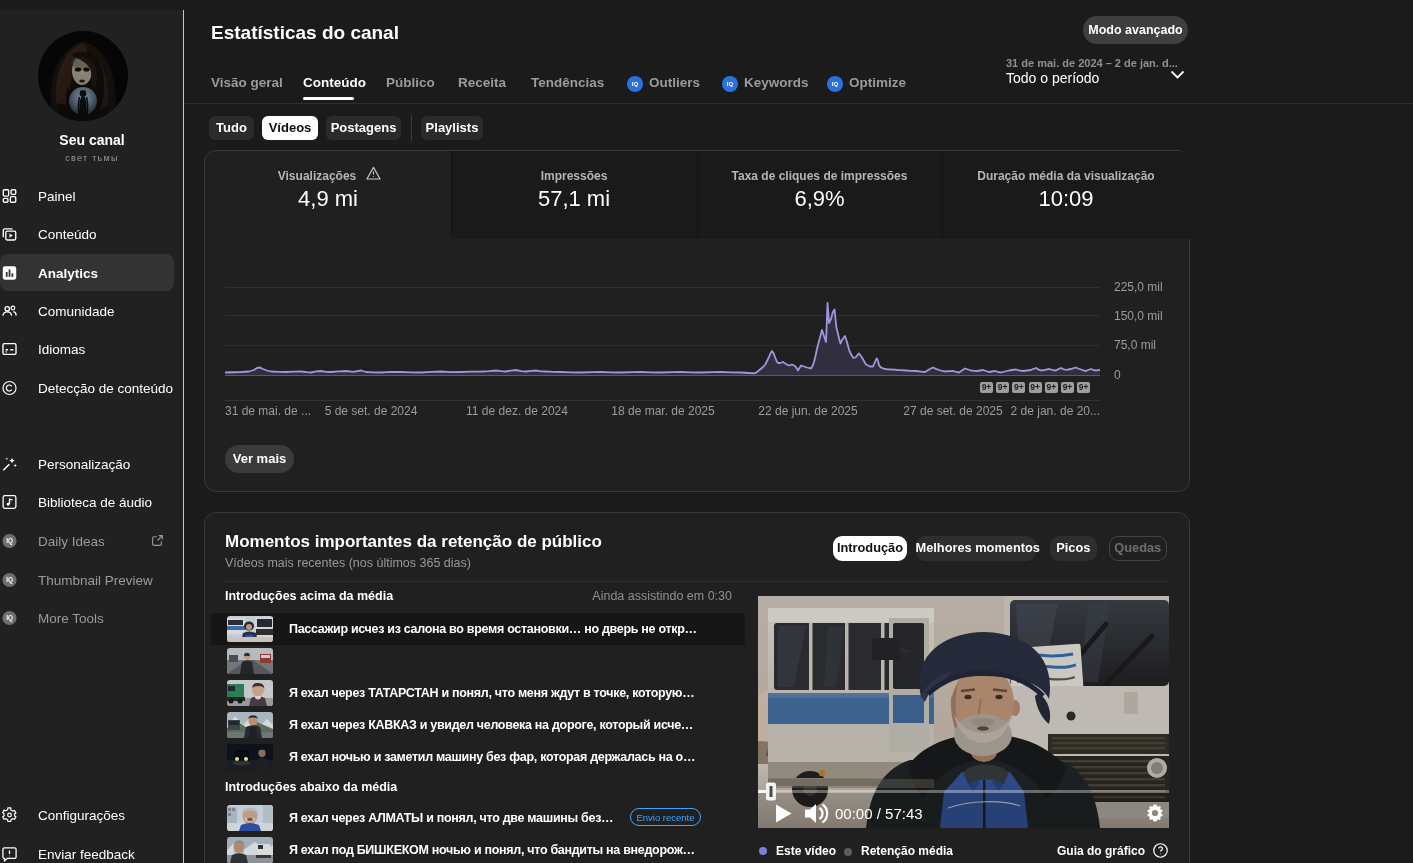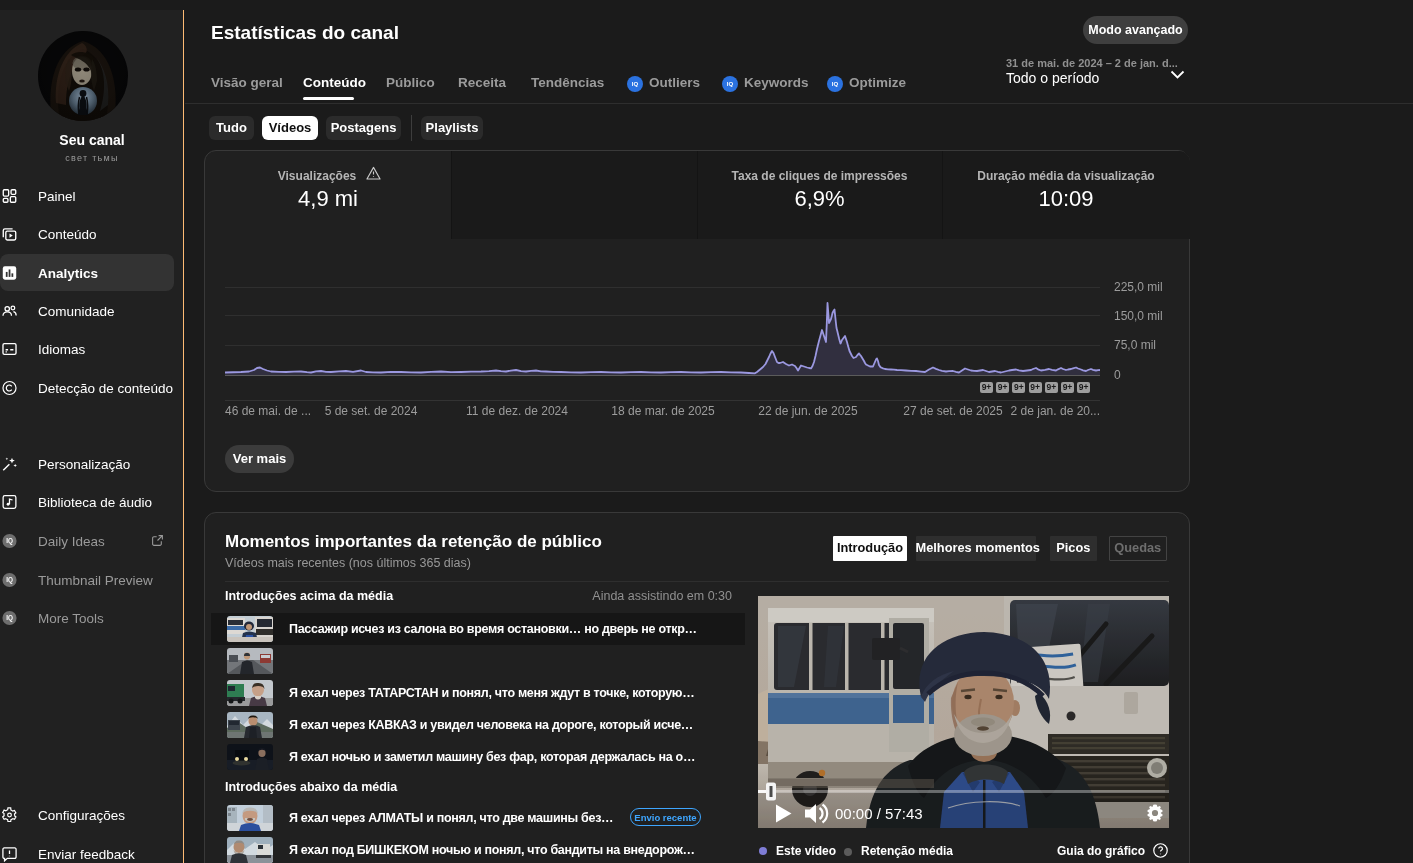--- a/index.html
+++ b/index.html
@@ -36,21 +36,21 @@
   .glabel { position:absolute; color:#9c9c9c; font-size:12px; }
   .npill { position:absolute; top:0; width:13px; height:11px; background:#9e9e9e; border-radius:2px;
     color:#1a1a1a; font-size:8.5px; font-weight:bold; text-align:center; line-height:11px; }
   .row-title { position:absolute; left:78px; top:50%; transform:translateY(-50%);
     color:#fff; font-size:12.5px; font-weight:bold; white-space:nowrap; max-width:408px;
     overflow:hidden; letter-spacing:-0.3px; }
   .row-pct { position:absolute; right:13.5px; top:50%; transform:translateY(-50%);
     color:#fff; font-size:13px; font-weight:bold;margin-top:28px; }
   .vrow { position:absolute; left:6px; width:534px; height:32px; overflow:hidden; }
   .thumb { position:absolute; left:16px; top:3px; width:46px; height:26px; border-radius:3px; overflow:hidden; }
-  .rbtn { position:absolute; top:23px; height:24.5px; border-radius:1px; background:#2e2e2e;
+  .rbtn { position:absolute; top:23px; height:24.5px; border-radius:9px; background:#2e2e2e;
     color:#fff; font-size:12.8px; font-weight:bold; text-align:center; line-height:24.5px; white-space:nowrap; }
 </style>
 </head>
 <body>
 <div id="stage">
   <div id="sidebar">
 
     <svg class="abs" style="left:38px;top:21px" width="90" height="90" viewBox="0 0 90 90">
       <defs>
         <clipPath id="avclip">
@@ -244,20 +244,24 @@
     <div class="abs" style="left:492px;top:0;width:245px;height:88px;background:#1a1a1a;border-left:1px solid #141414"></div>
     <div class="abs" style="left:737px;top:0;width:248px;height:88px;background:#1a1a1a;border-left:1px solid #141414;border-radius:0 11px 0 0"></div>
     <div class="abs" style="left:0;top:0;width:246px;height:88px">
       <div class="mtab-label" style="left:-11px">Visualizações</div>
       <svg class="abs" style="left:161px;top:15px" width="15" height="14" viewBox="0 0 24 22" fill="none" stroke="#c9c9c9" stroke-width="1.8">
           <path d="M12 2L1.5 20.5h21z" stroke-linejoin="round"></path>
           <path d="M12 8.5v5M12 16.2v1"></path>
         </svg>
       <div class="mtab-value">4,9 mi</div>
     </div>
+    <div class="abs" style="left:246px;top:0;width:246px;height:88px">
+      <div class="mtab-label">Impressões</div>
+      <div class="mtab-value">57,1 mi</div>
+    </div>
     <div class="abs" style="left:492px;top:0;width:245px;height:88px">
       <div class="mtab-label">Taxa de cliques de impressões</div>
       <div class="mtab-value">6,9%</div>
     </div>
     <div class="abs" style="left:737px;top:0;width:248px;height:88px">
       <div class="mtab-label">Duração média da visualização</div>
       <div class="mtab-value">10:09</div>
     </div>
 
     <div class="abs" style="left:20px;top:136px;width:875px;height:1px;background:#2f2f2f"></div>
@@ -277,21 +281,21 @@
     <div class="abs" style="left:775px;top:231px;width:110px;height:11px">
       <div class="npill" style="left:0">9+</div>
         <div class="npill" style="left:16.2px">9+</div>
         <div class="npill" style="left:32.4px">9+</div>
         <div class="npill" style="left:48.6px">9+</div>
         <div class="npill" style="left:64.8px">9+</div>
         <div class="npill" style="left:81px">9+</div>
         <div class="npill" style="left:97.2px">9+</div>
     </div>
 
-    <div class="glabel" style="left:20px;top:253px">46 de mai. de ...</div>
+    <div class="glabel" style="left:20px;top:253px">31 de mai. de ...</div>
     <div class="glabel" style="left:103px;top:253px;width:126px;text-align:center">5 de set. de 2024</div>
     <div class="glabel" style="left:246px;top:253px;width:132px;text-align:center">11 de dez. de 2024</div>
     <div class="glabel" style="left:392px;top:253px;width:132px;text-align:center">18 de mar. de 2025</div>
     <div class="glabel" style="left:537px;top:253px;width:132px;text-align:center">22 de jun. de 2025</div>
     <div class="glabel" style="left:682px;top:253px;width:132px;text-align:center">27 de set. de 2025</div>
     <div class="glabel" style="left:776px;top:253px;width:119px;text-align:right">2 de jan. de 20...</div>
     <div class="abs" style="left:20px;top:294px;width:69px;height:28px;border-radius:14px;background:#3b3b3b;color:#fff;font-size:13px;font-weight:bold;text-align:center;line-height:28px">Ver mais</div>
   </div>
 
   <div class="card" style="top:512px;height:360px;border-radius:12px 12px 0 0">
@@ -397,21 +401,21 @@
             <rect x="5" y="3" width="3" height="3" fill="#7c858d"></rect>
             <rect x="1" y="8" width="3" height="3" fill="#7c858d"></rect>
             <rect y="18" width="46" height="8" fill="#cfd4d8"></rect>
             <ellipse cx="23" cy="11" rx="7.5" ry="8" fill="#c49a80"></ellipse>
             <path d="M15 9 Q16 2 23 2.5 Q30 2 31 9 L29.5 7 Q23 4.5 16.5 7 Z" fill="#b8b8b6"></path>
             <path d="M18 15 Q23 19 28 15 L28 13 L18 13 Z" fill="#c8c4be"></path>
             <ellipse cx="23" cy="14.5" rx="3" ry="1.4" fill="#6e4f40"></ellipse>
             <path d="M12 26 L14 20 Q23 16 32 20 L34 26 Z" fill="#2b4f9e"></path>
           </svg></div>
       <div class="row-title" style="max-width:330px">Я ехал через АЛМАТЫ и понял, что две машины без…</div>
-      <div class="abs" style="left:419px;top:5.5px;width:71px;height:18px;border:1.5px solid #3ea6ff;border-radius:10px;color:#3ea6ff;font-size:9.5px;font-weight:bold;text-align:center;line-height:18px;white-space:nowrap">Envio recente</div>
+      <div class="abs" style="left:419px;top:5.5px;width:71px;height:18px;border:1.5px solid #3ea6ff;border-radius:10px;color:#3ea6ff;font-size:9.5px;font-weight:normal;text-align:center;line-height:18px;white-space:nowrap">Envio recente</div>
       <div class="row-pct">56%</div>
     </div>
     <div class="vrow" style="top:321px">
       <div class="thumb"><svg width="46" height="26" viewBox="0 0 46 26">
             <rect width="46" height="26" fill="#9fb0bd"></rect>
             <path d="M0 13 L9 4 L18 12 L28 5 L38 13 L46 8 L46 26 L0 26 Z" fill="#d2dae0"></path>
             <rect y="18" width="46" height="8" fill="#8b9299"></rect>
             <rect x="30" y="7" width="13" height="11" fill="#dbdbd8"></rect>
             <rect x="31" y="8" width="5" height="4" fill="#2b3138"></rect>
             <rect x="29" y="18" width="15" height="3" fill="#33363a"></rect>

